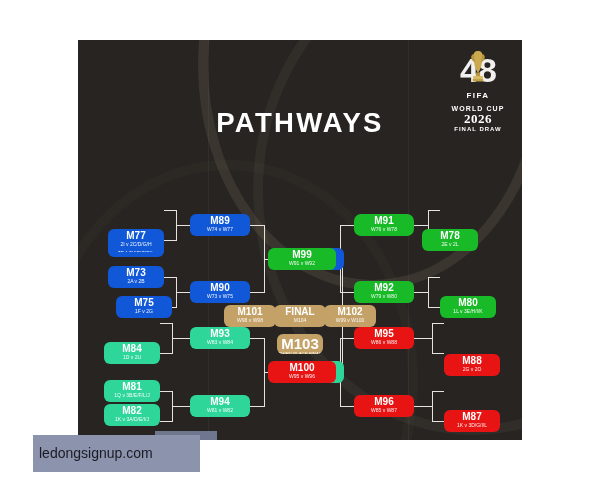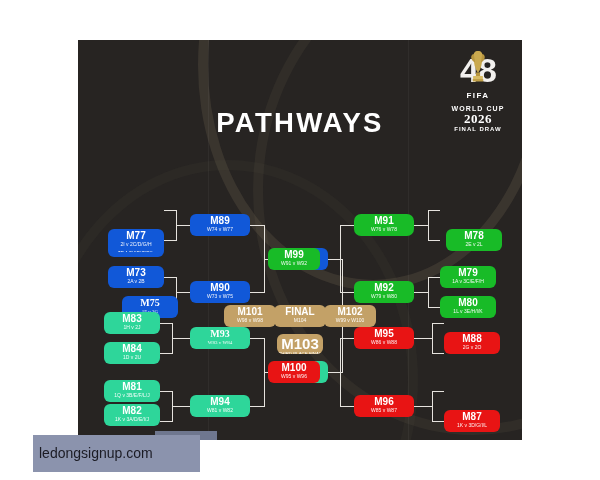--- a/index.html
+++ b/index.html
@@ -131,21 +131,21 @@
   }
 
   .sz-r1 { width: 56px; height: 22px; }
   .sz-r1 .code { font-size: 10px; }
   .sz-r1 .sub  { font-size: 5px; }
 
   .sz-r2 { width: 60px; height: 22px; }
   .sz-r2 .code { font-size: 10px; }
   .sz-r2 .sub  { font-size: 5px; }
 
-  .sz-r3 { width: 52px; height: 22px; }
+  .sz-r3 { width: 68px; height: 22px; }
   .sz-r3 .code { font-size: 10px; }
   .sz-r3 .sub  { font-size: 5px; }
 
   .sz-semi { width: 52px; height: 22px; }
   .sz-semi .code { font-size: 10px; }
   .sz-semi .sub  { font-size: 5px; }
 
   .sz-final { width: 52px; height: 22px; }
   .sz-final .code { font-size: 10px; }
   .sz-final .sub  { font-size: 5px; }
@@ -293,95 +293,87 @@
     <span class="sub">1E v 3A/B/C/D/F</span>
   </div>
   <div class="box sz-r1 c-blue" style="left:30px; top:189px;">
     <span class="code">M77</span>
     <span class="sub">2I v 2C/D/G/H</span>
   </div>
   <div class="box sz-r1 c-blue" style="left:30px; top:226px;">
     <span class="code">M73</span>
     <span class="sub">2A v 2B</span>
   </div>
-  <div class="box sz-r1 c-blue" style="left:44px; top:256px;font-family:Liberation Serif, serif;">
+  <div class="box sz-r1 c-blue" style="left:38px; top:256px;">
     <span class="code">M75</span>
     <span class="sub">1F v 2G</span>
   </div>
 
   <div class="box sz-r2 c-blue" style="left:112px; top:174px;">
     <span class="code">M89</span>
     <span class="sub">W74 v W77</span>
   </div>
   <div class="box sz-r2 c-blue" style="left:112px; top:241px;">
     <span class="code">M90</span>
     <span class="sub">W73 v W75</span>
   </div>
   <div class="box sz-r3 c-blue" style="left:198px; top:208px;">
     <span class="code">M98</span>
     <span class="sub">W73 v W75</span>
   </div>
 
-  <div class="box sz-r1 c-teal" style="left:26px; top:272px;">
-    <span class="code">M83</span>
-    <span class="sub">1H v 2J</span>
-  </div>
   <div class="box sz-r1 c-teal" style="left:26px; top:302px;">
     <span class="code">M84</span>
     <span class="sub">1D v 2U</span>
   </div>
   <div class="box sz-r1 c-teal" style="left:26px; top:340px;">
     <span class="code">M81</span>
     <span class="sub">1Q v 3B/E/F/L/J</span>
   </div>
   <div class="box sz-r1 c-teal" style="left:26px; top:364px;">
     <span class="code">M82</span>
     <span class="sub">1K v 3A/D/E/I/J</span>
   </div>
 
-  <div class="box sz-r2 c-teal" style="left:112px; top:287px;font-family:Liberation Serif, serif;">
+  <div class="box sz-r2 c-teal" style="left:112px; top:287px;">
     <span class="code">M93</span>
     <span class="sub">W83 v W84</span>
   </div>
   <div class="box sz-r2 c-teal" style="left:112px; top:355px;">
     <span class="code">M94</span>
     <span class="sub">W81 v W82</span>
   </div>
   <div class="box sz-r3 c-teal" style="left:198px; top:321px;">
     <span class="code">M98</span>
     <span class="sub">W93 v W94</span>
   </div>
 
-  <div class="box sz-r1 c-green" style="left:368px; top:189px;">
+  <div class="box sz-r1 c-green" style="left:344px; top:189px;">
     <span class="code">M78</span>
     <span class="sub">2E v 2L</span>
-  </div>
-  <div class="box sz-r1 c-green" style="left:362px; top:226px;">
-    <span class="code">M79</span>
-    <span class="sub">1A v 3C/E/F/H</span>
   </div>
   <div class="box sz-r1 c-green" style="left:362px; top:256px;">
     <span class="code">M80</span>
     <span class="sub">1L v 3E/H/I/K</span>
   </div>
 
   <div class="box sz-r2 c-green" style="left:276px; top:174px;border-radius:7px;">
     <span class="code">M91</span>
     <span class="sub">W76 v W78</span>
   </div>
   <div class="box sz-r2 c-green" style="left:276px; top:241px;">
     <span class="code">M92</span>
     <span class="sub">W79 v W80</span>
   </div>
   <div class="box sz-r3 c-green" style="left:190px; top:208px;">
     <span class="code">M99</span>
     <span class="sub">W91 v W92</span>
   </div>
 
-  <div class="box sz-r1 c-red" style="left:366px; top:292px;">
+  <div class="box sz-r1 c-red" style="left:366px; top:314px;">
     <span class="code">M88</span>
     <span class="sub">2G v 2O</span>
   </div>
   <div class="box sz-r1 c-red" style="left:366px; top:370px;">
     <span class="code">M87</span>
     <span class="sub">1K v 3D/G/I/L</span>
   </div>
 
   <div class="box sz-r2 c-red" style="left:276px; top:287px;">
     <span class="code">M95</span>

